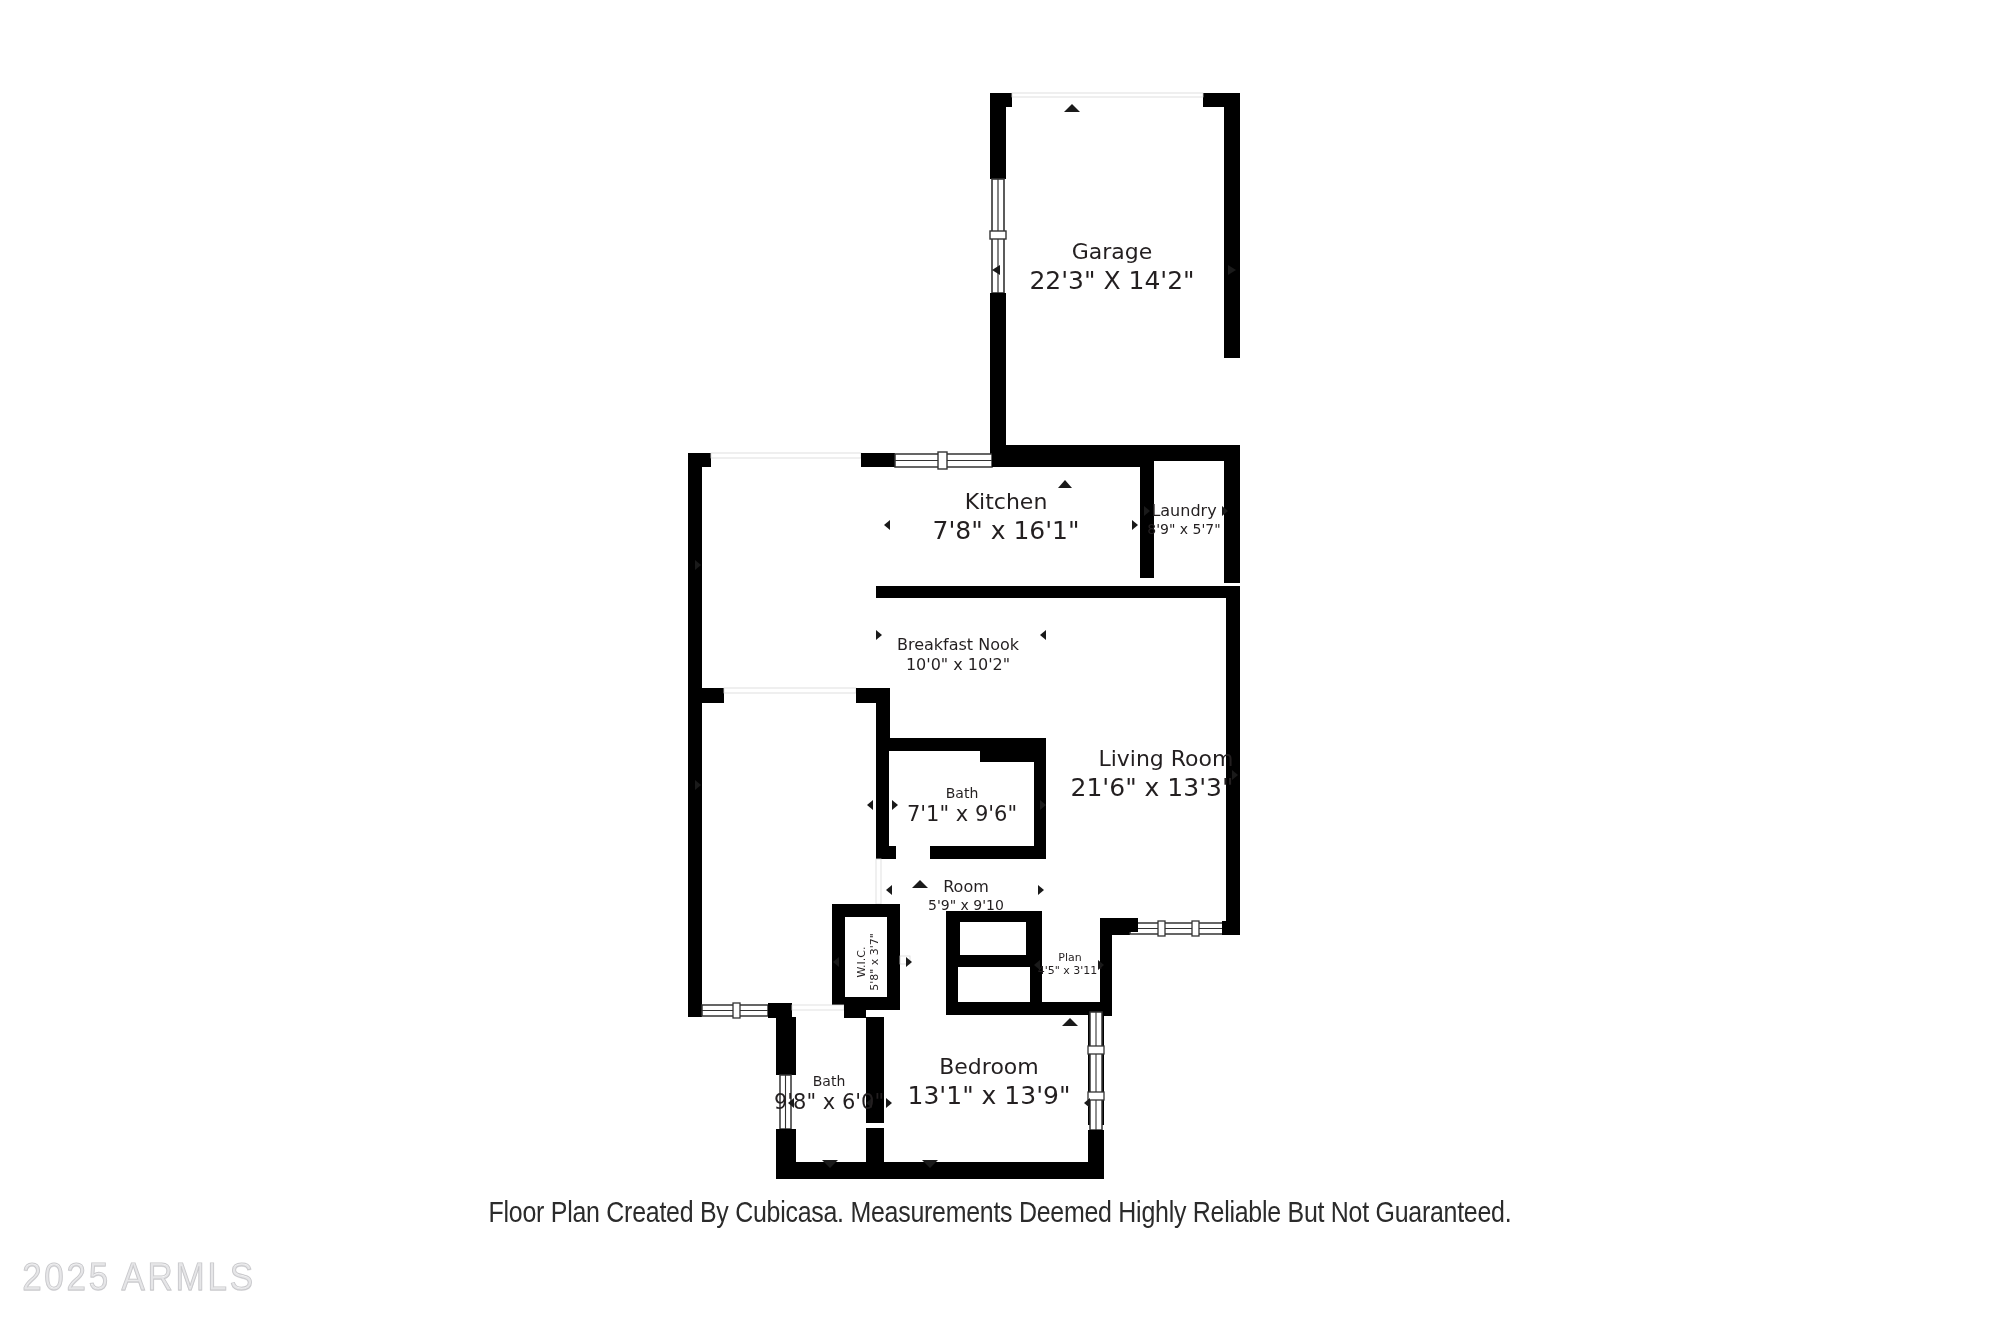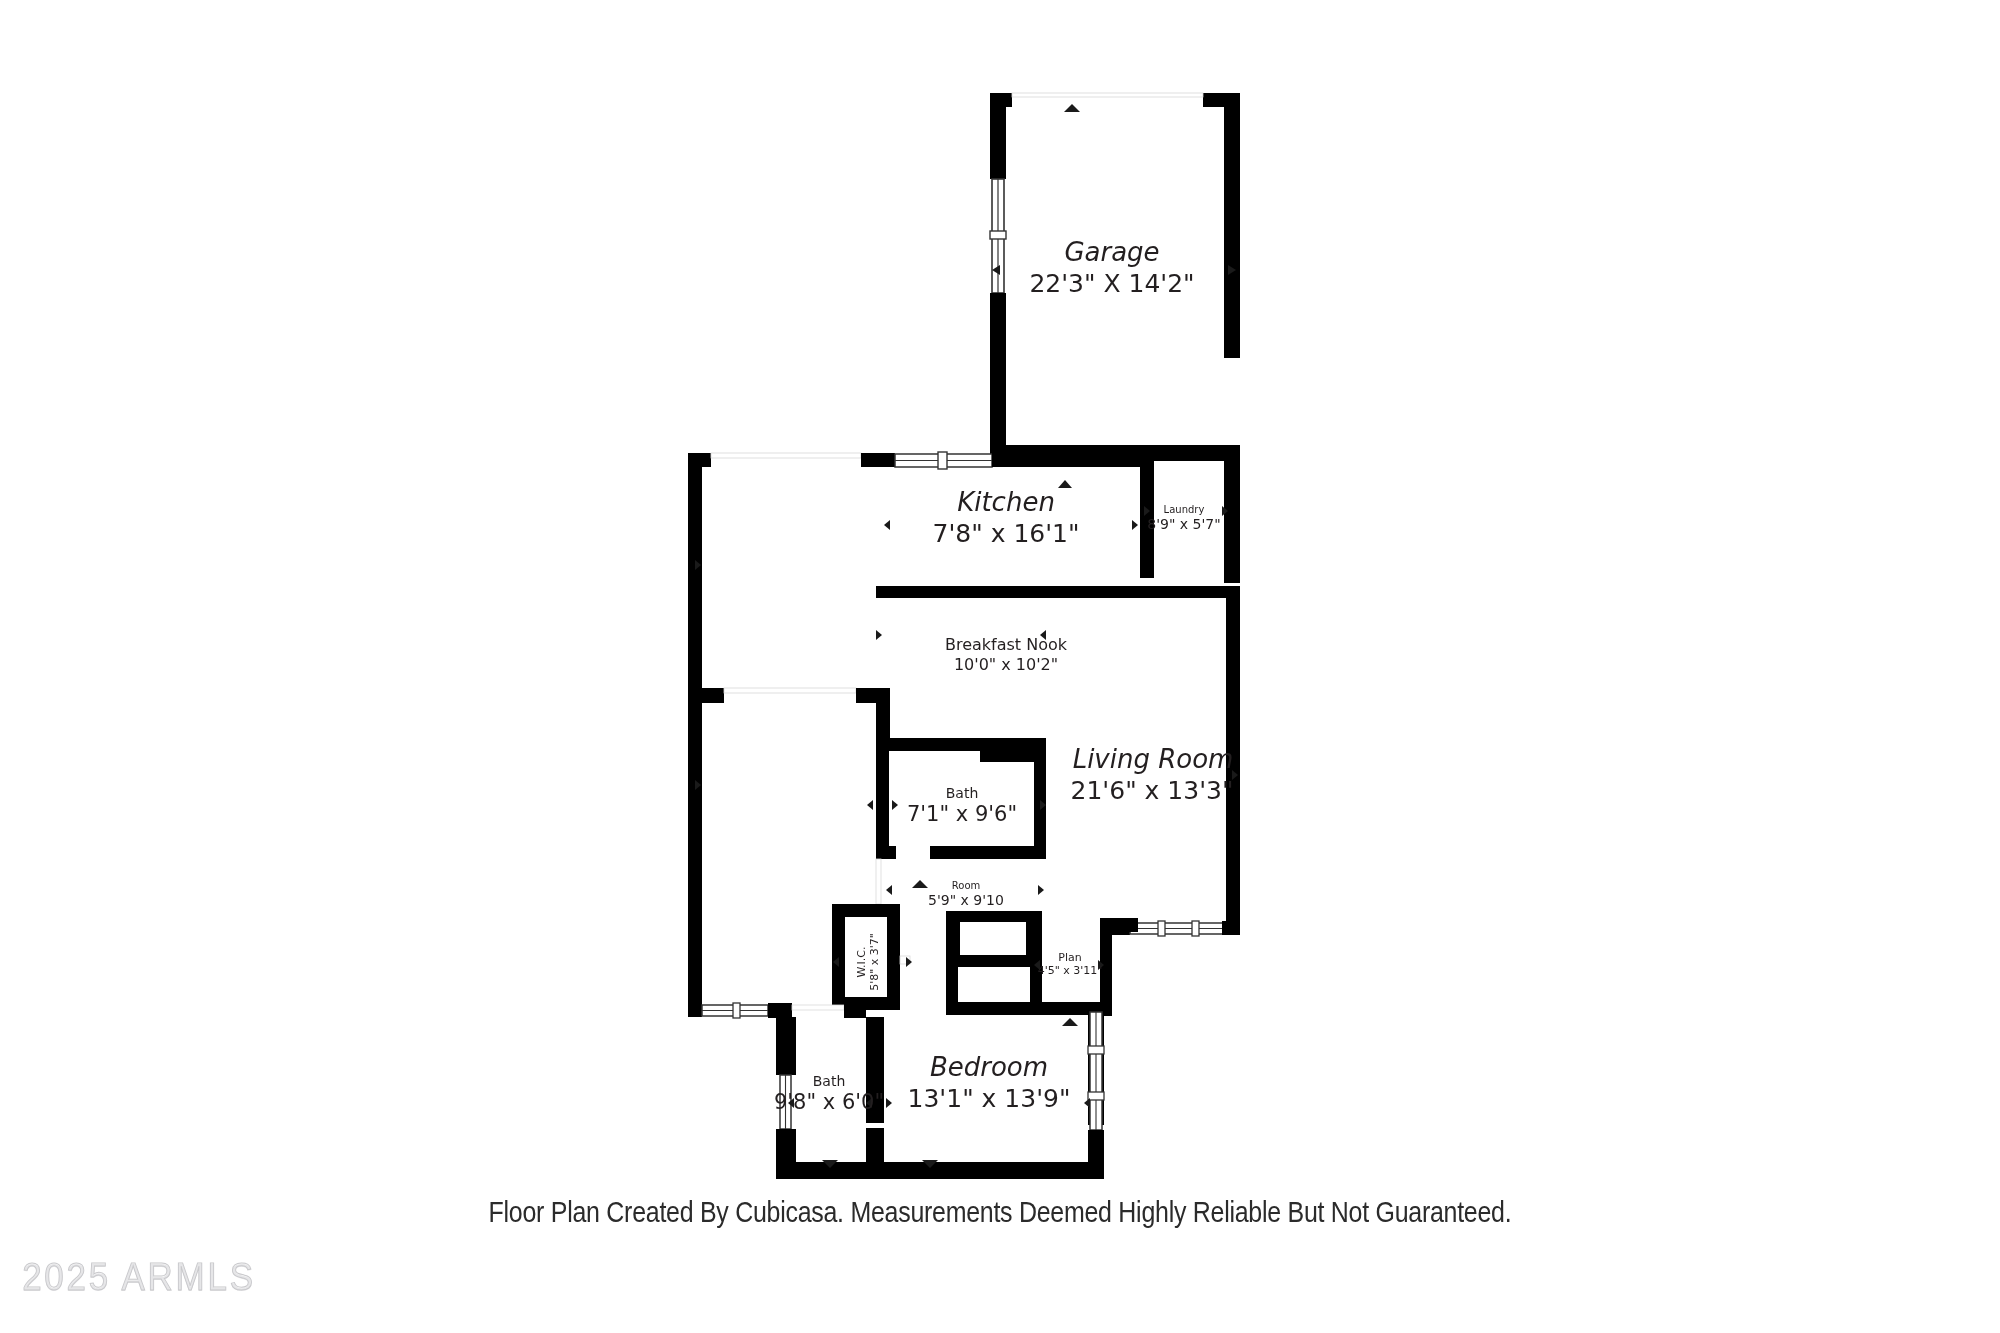--- a/index.html
+++ b/index.html
@@ -36,27 +36,27 @@
     text-align: center;
     line-height: 1.22;
     color: #231f20;
     white-space: nowrap;
     transform: translate(-50%, -50%);
     pointer-events: none;
     font-family: "DejaVu Sans", sans-serif;
   }
   .room-label .rl-name { display: block; }
   .room-label .rl-dim  { display: block; }
-  .size-lg .rl-name { font-size: 26px; font-style: italic; }
+  .size-lg .rl-name { font-size: 22px; }
   .size-lg .rl-dim  { font-size: 25px; }
   .size-md .rl-name { font-size: 14px; }
   .size-md .rl-dim  { font-size: 21px; }
   .size-sm .rl-name { font-size: 16px; }
   .size-sm .rl-dim  { font-size: 16px; }
-  .size-xs .rl-name { font-size: 10px; }
+  .size-xs .rl-name { font-size: 16px; }
   .size-xs .rl-dim  { font-size: 14px; }
   .size-xxs .rl-name { font-size: 11px; }
   .size-xxs .rl-dim  { font-size: 11px; }
   .rot90 {
     transform: translate(-50%, -50%) rotate(-90deg);
   }
   #footer-note {
     position: absolute;
     left: 0;
     top: 1196px;
@@ -292,21 +292,21 @@
     <span class="rl-name">Kitchen</span>
     <span class="rl-dim">7'8" x 16'1"</span>
   </div>
 
   <div class="room-label size-xs" style="left:1184px; top:519px;">
     <span class="rl-name">Laundry</span>
     <span class="rl-dim">8'9" x 5'7"</span>
   </div>
 
 
-  <div class="room-label size-sm" style="left:958px; top:655px;margin-left:48px;">
+  <div class="room-label size-sm" style="left:958px; top:655px;">
     <span class="rl-name">Breakfast Nook</span>
     <span class="rl-dim">10'0" x 10'2"</span>
   </div>
 
   <div class="room-label size-lg" style="left:1152px; top:775px;text-align:right;">
     <span class="rl-name">Living Room</span>
     <span class="rl-dim">21'6" x 13'3"</span>
   </div>
 
 

